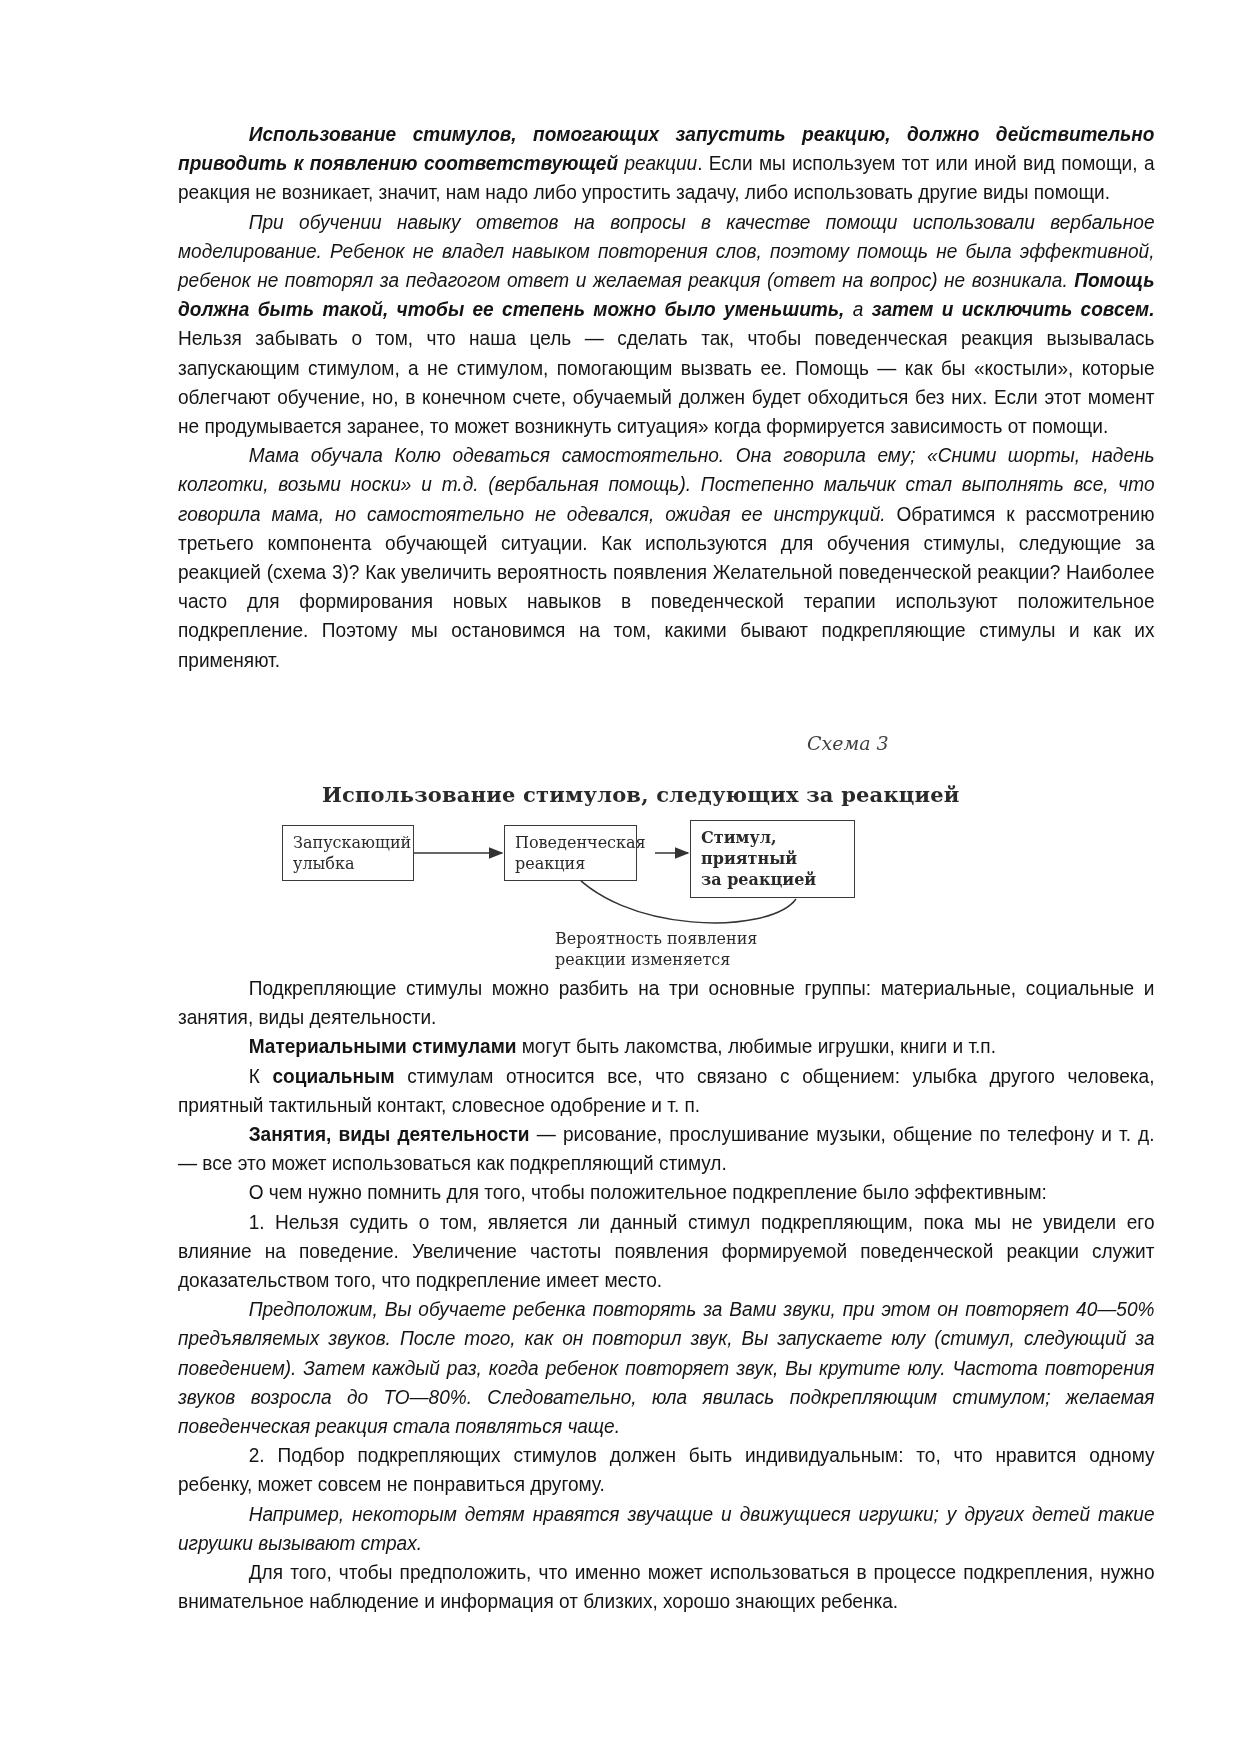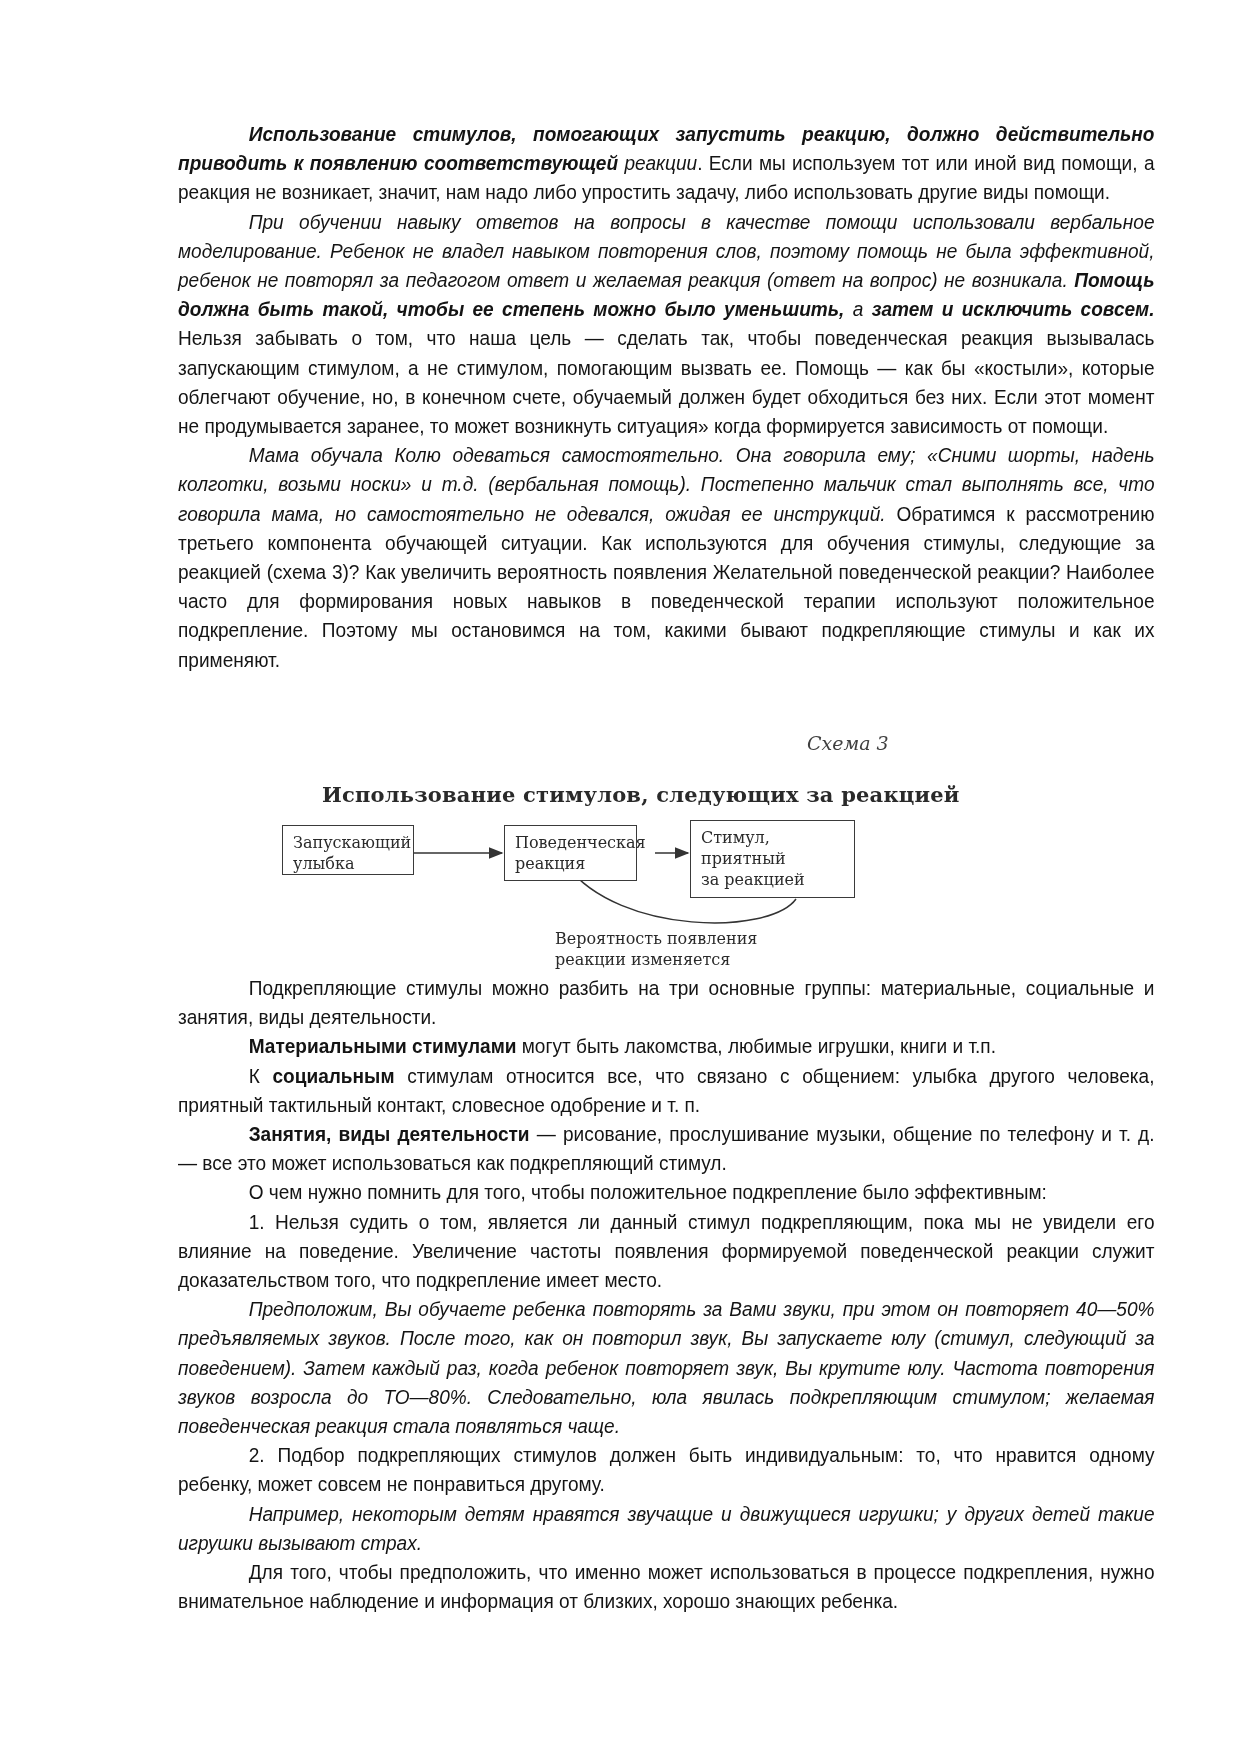--- a/index.html
+++ b/index.html
@@ -26,23 +26,23 @@
   .diagram-title {
     position:absolute; left:322px; top:782px;
     font-family:"DejaVu Serif", serif; font-weight:bold; font-size:21px; color:#2a2a2a;
     letter-spacing:0.2px;
   }
   .dbox {
     position:absolute; border:1.6px solid #3a3a3a; background:#fff;
     font-family:"DejaVu Serif", serif; font-size:16px; line-height:21px; color:#2a2a2a;
     padding:6px 10px; box-sizing:border-box;
   }
-  #box1 { left:282px; top:825px; width:132px; height:50px; }
+  #box1 { left:282px; top:825px; width:132px; height:56px; }
   #box2 { left:504px; top:825px; width:133px; height:56px; }
-  #box3 { left:690px; top:820px; width:165px; height:78px; }
+  #box3 { left:690px; top:820px; width:165px; height:78px;font-weight:bold; }
   .dbox span { display:block; }
   .diagram-svg { position:absolute; left:0; top:0; }
   .diagram-caption {
     position:absolute; left:555px; top:928px;
     font-family:"DejaVu Serif", serif; font-size:16px; line-height:21px; color:#2a2a2a;
   }
   .diagram-caption span { display:block; }
 </style>
 </head>
 <body>

